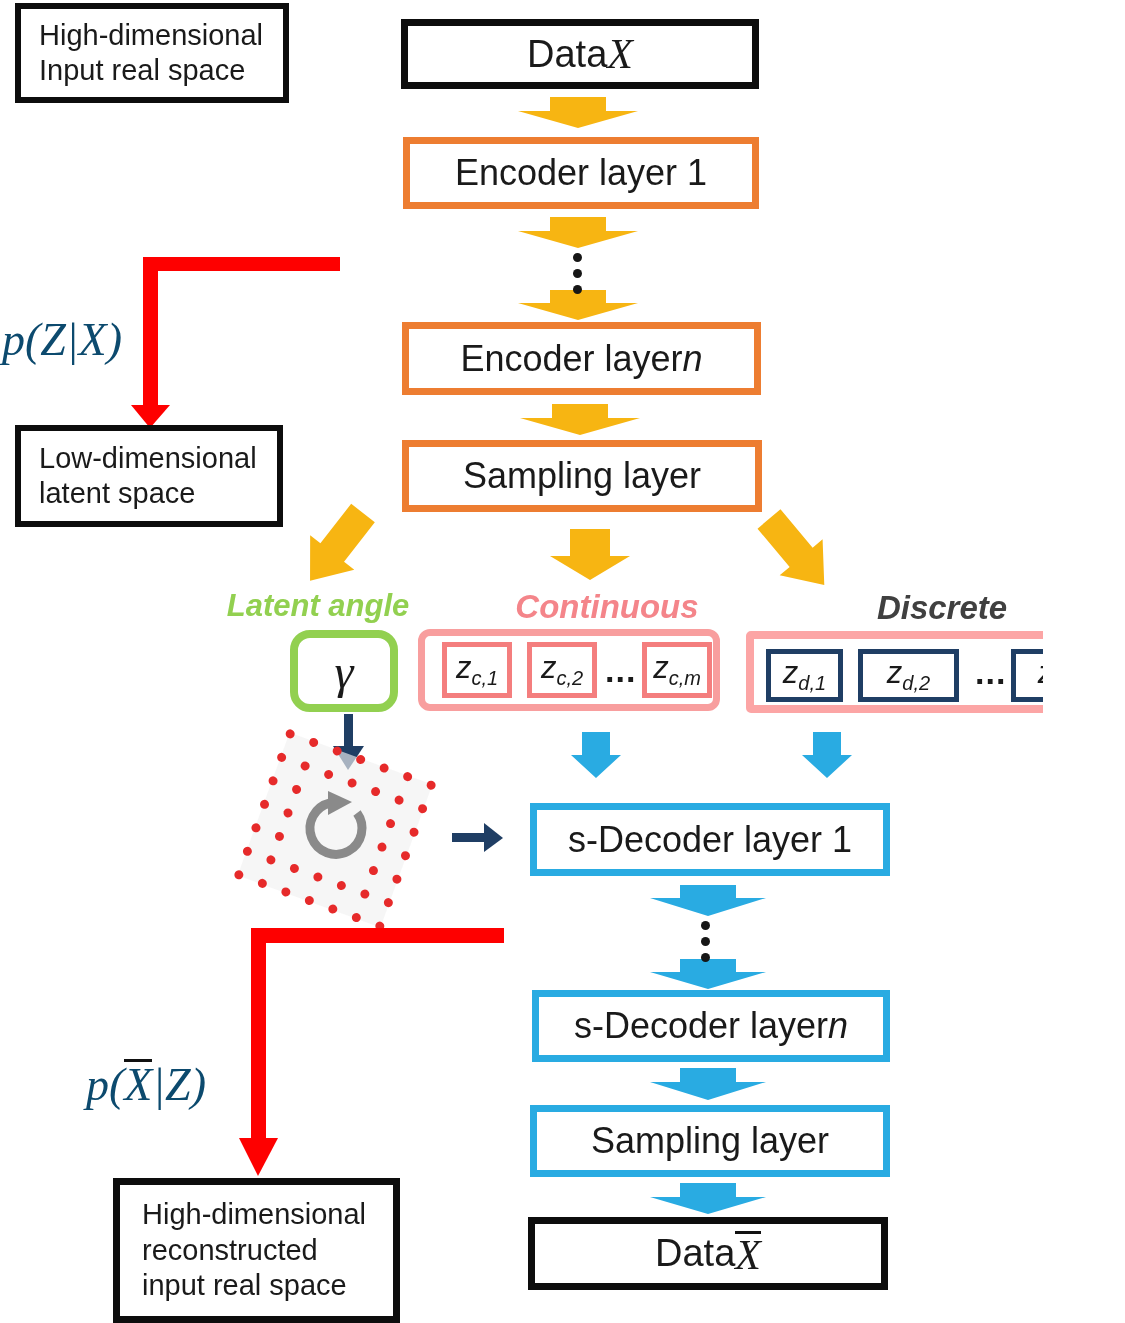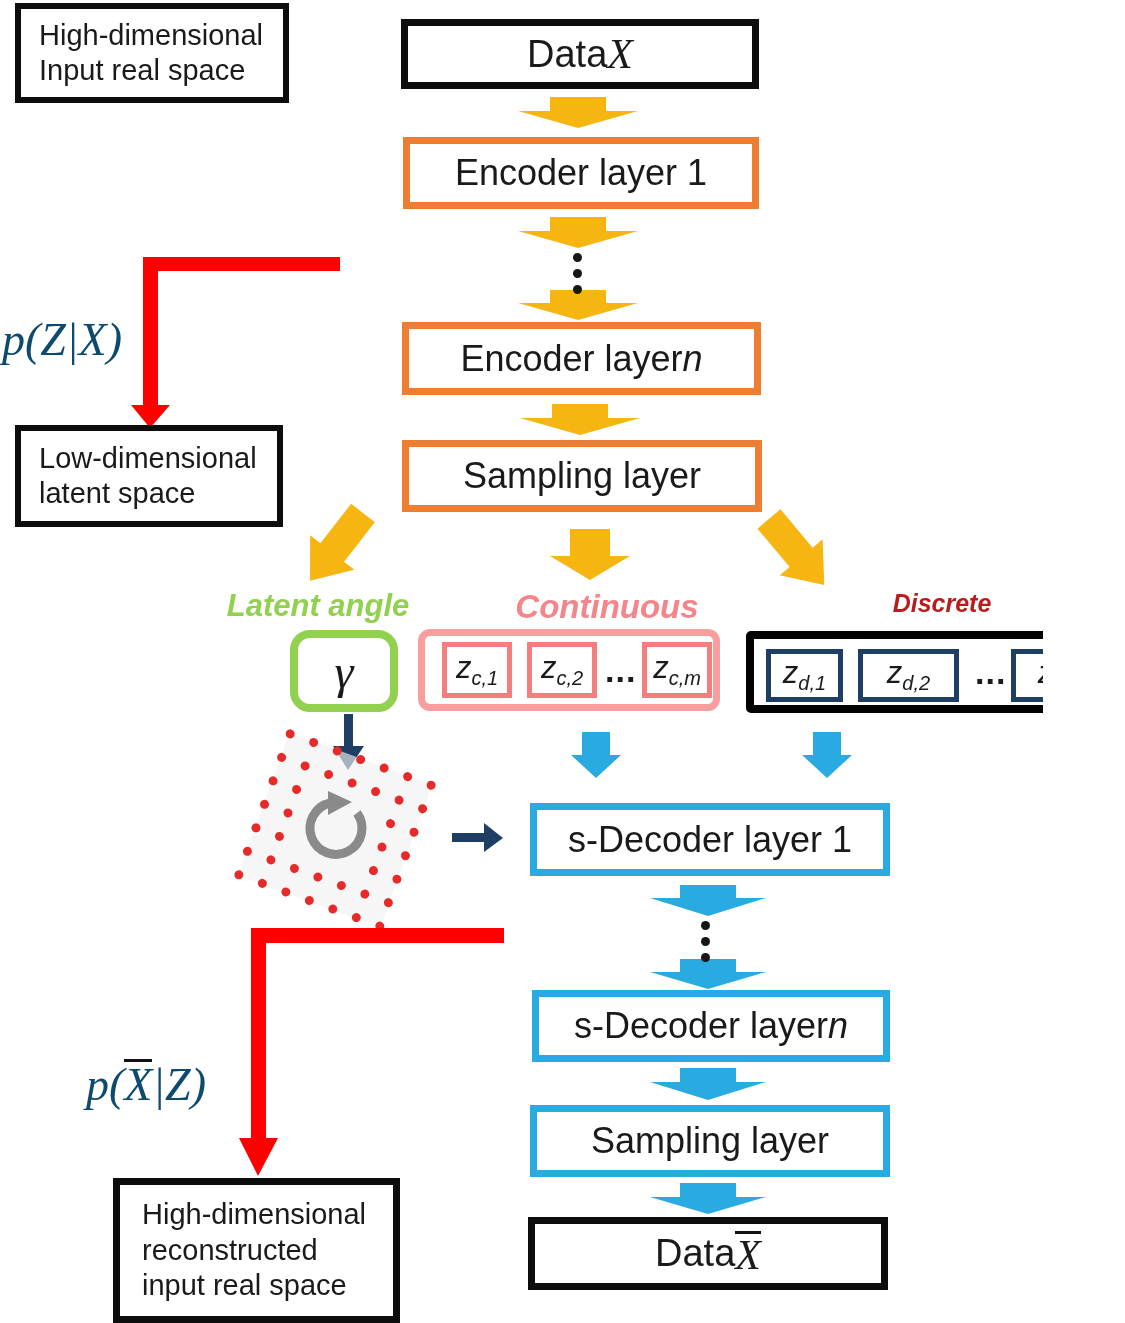--- a/index.html
+++ b/index.html
@@ -7,21 +7,21 @@
           font-family:"Liberation Sans",sans-serif;color:#1a1a1a;}
   .layer-svg{position:absolute;left:0;top:0;z-index:1;}
   .b{position:absolute;box-sizing:border-box;background:#ffffff;display:flex;
      align-items:center;justify-content:center;z-index:2;}
   .blk{border:7px solid #0d0d0d;}
   .blk-thin{border:6px solid #0d0d0d;}
   .org{border:7px solid #ED7D31;}
   .cyn{border:7px solid #29ABE2;}
   .grn{border:8px solid #92D050;border-radius:20px;}
   .pnk{border:7px solid #F89E9E;border-radius:12px;text-align:right;}
-  .nvy{border:8px solid #000000;border-radius:5px;}
+  .nvy{border:8px solid #fca5a5;border-radius:5px;}
   .txt-left{flex-direction:column;align-items:flex-start;justify-content:center;padding-left:18px;}
   .txt-left .ln{font-size:29px;line-height:1.22;}
   .bigtxt{font-size:36px;}
   .math{font-family:"Liberation Serif",serif;font-style:italic;}
   .datX{font-size:42px;}
   .xbar{display:inline-block;border-top:3px solid #111;line-height:1.02;}
   .itvar{font-style:italic;}
   .flabel{position:absolute;z-index:2;font-style:italic;font-weight:600;text-align:center;}
   .plabel{position:absolute;z-index:2;font-family:"Liberation Serif",serif;font-style:italic;
           font-size:46px;color:#0c4a6e;}
@@ -172,21 +172,21 @@
 
   <div class="plabel" style="left:2px;top:313px;">p(Z|X)</div>
 
   <div class="b blk-thin txt-left" style="left:15px;top:425px;width:268px;height:102px;">
     <span class="ln">Low-dimensional</span>
     <span class="ln">latent space</span>
   </div>
 
   <div class="flabel" style="left:213px;top:588px;width:210px;font-size:31px;color:#92D050;">Latent angle</div>
   <div class="flabel" style="left:512px;top:588px;width:190px;font-size:33px;color:#F4858A;">Continuous</div>
-  <div class="flabel" style="left:837px;top:589px;width:210px;font-size:25px;color:#b91c1c;">Discrete</div>
+  <div class="flabel" style="left:837px;top:589px;width:210px;font-size:33px;color:#404040;">Discrete</div>
 
   <div class="b grn" style="left:290px;top:630px;width:108px;height:82px;">
     <span class="math gam">γ</span>
   </div>
 
   <div class="b pnk" style="left:418px;top:629px;width:302px;height:82px;">
     <div class="zbox zbox-p" style="left:17px;top:6px;width:70px;height:56px;">
       <span class="zt"><span>z</span><sub>c,1</sub></span>
     </div>
     <div class="zbox zbox-p" style="left:102px;top:6px;width:70px;height:56px;">

